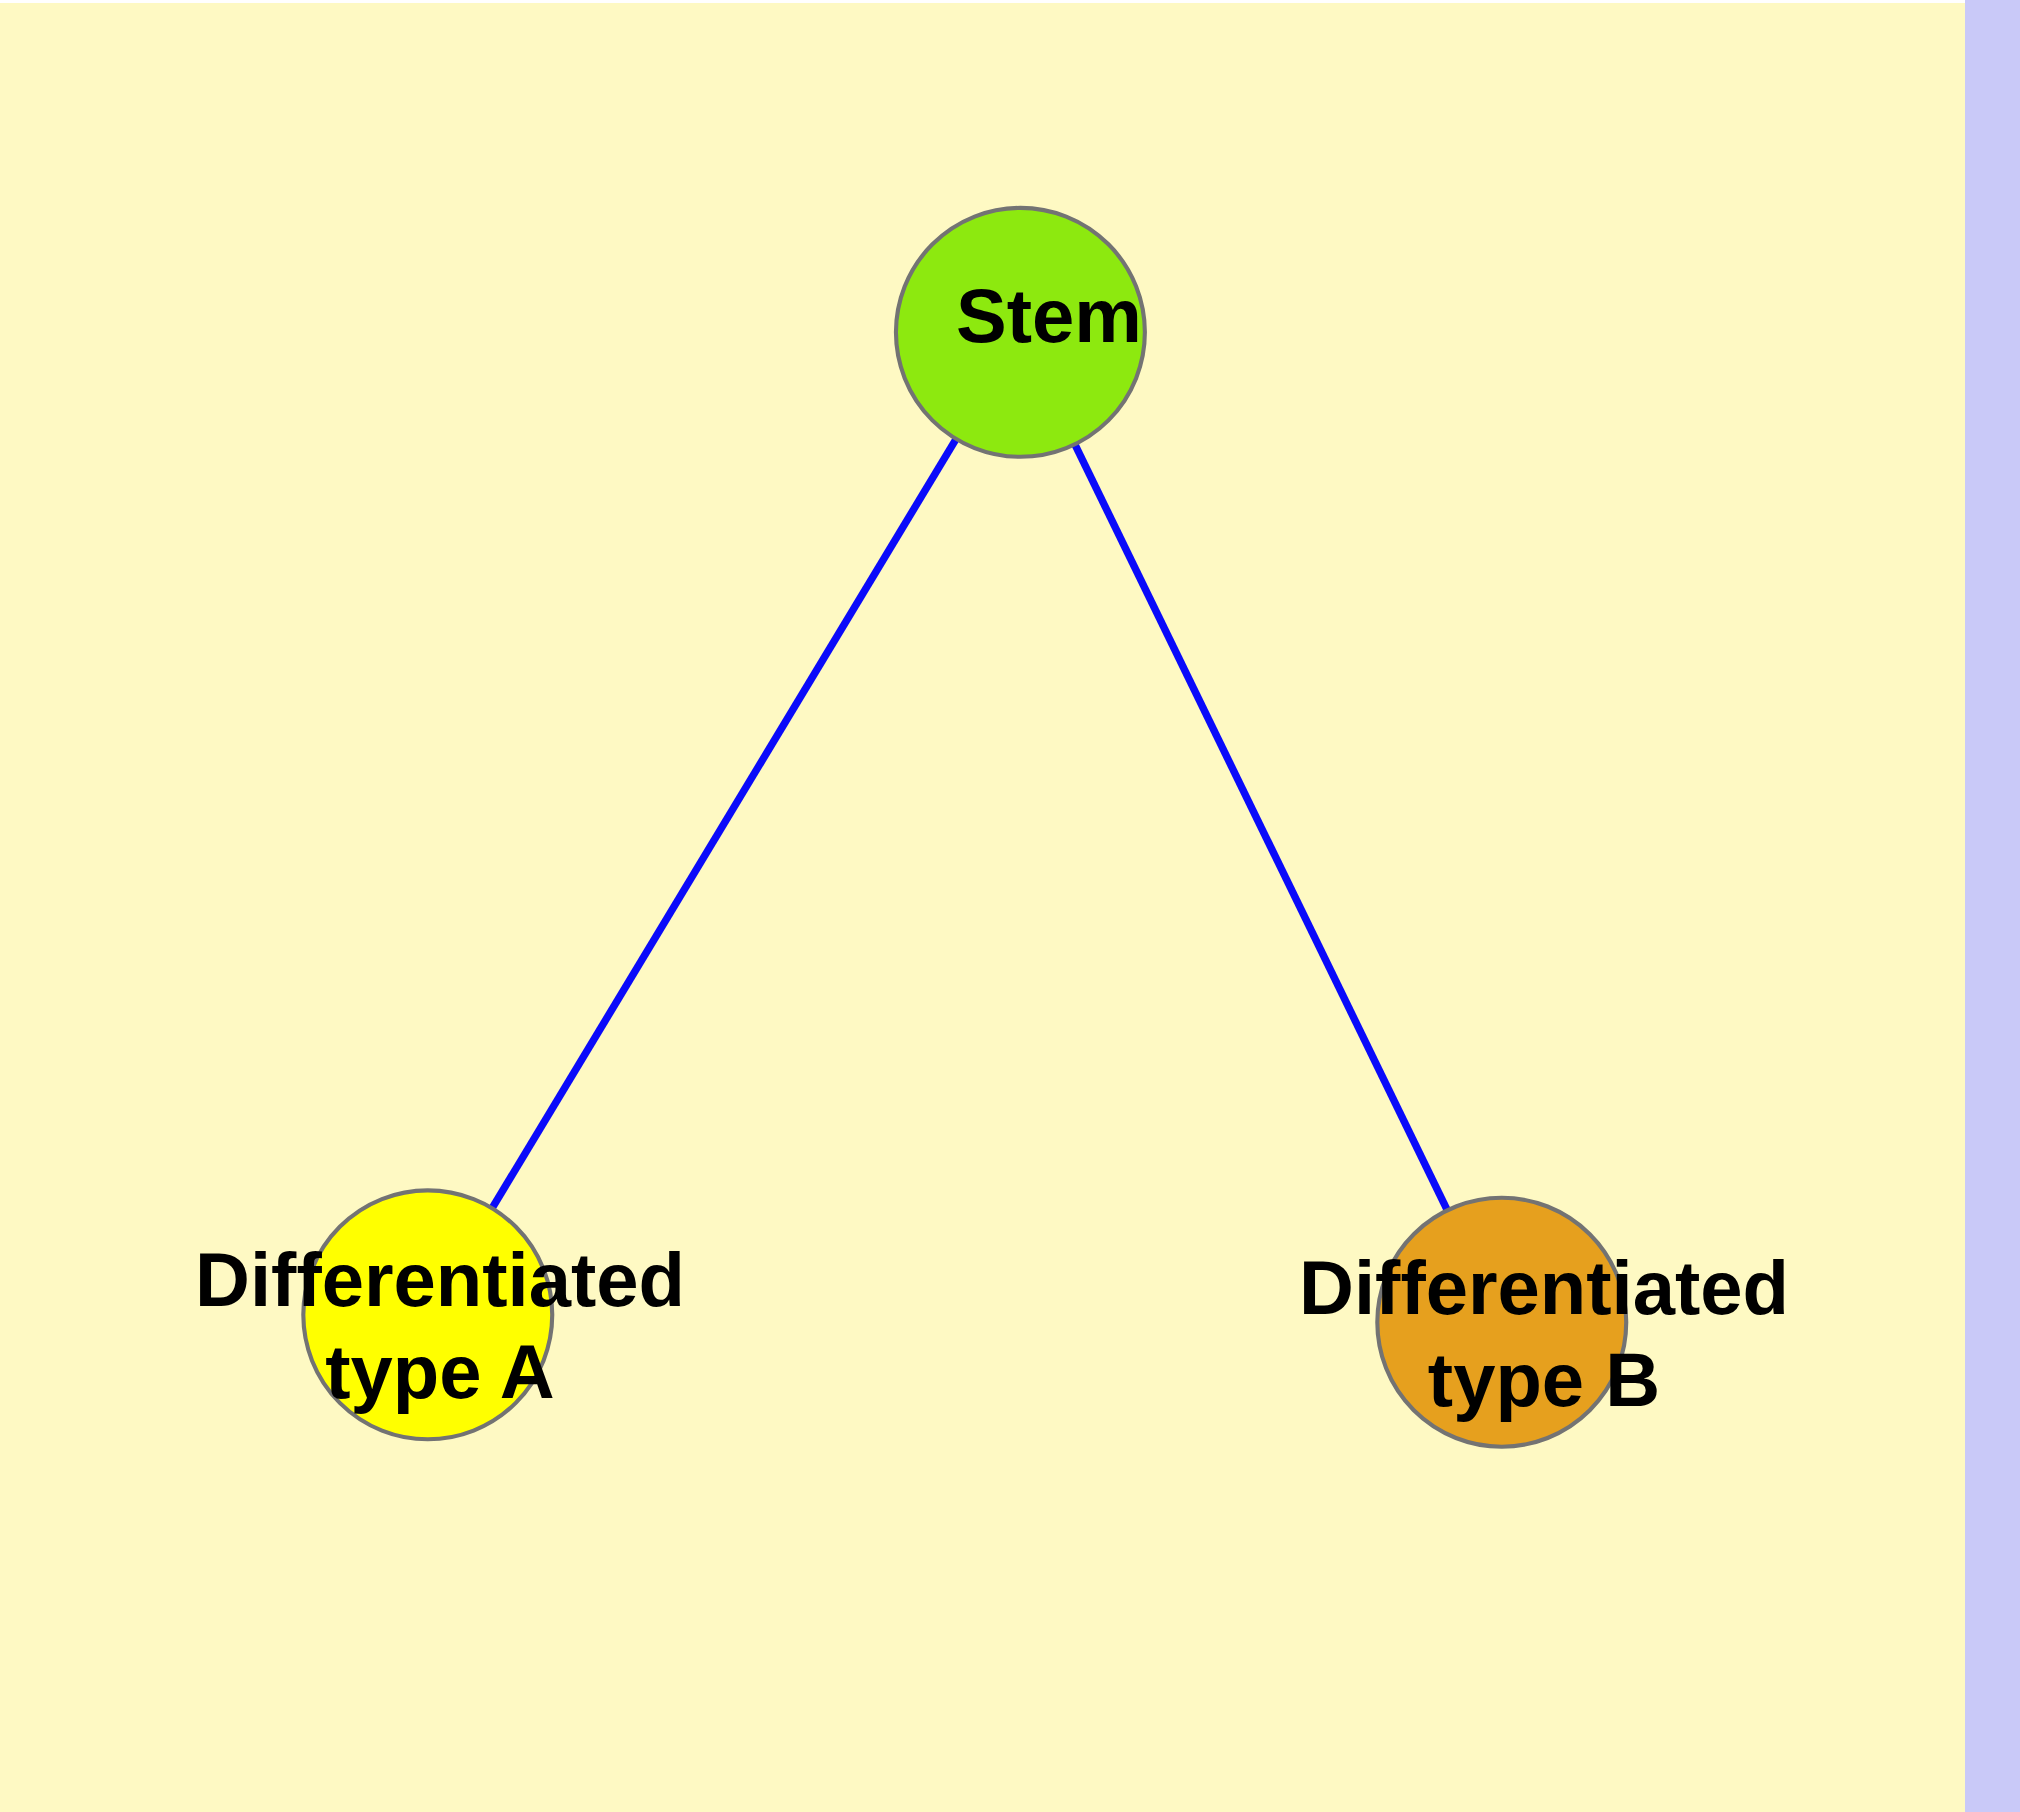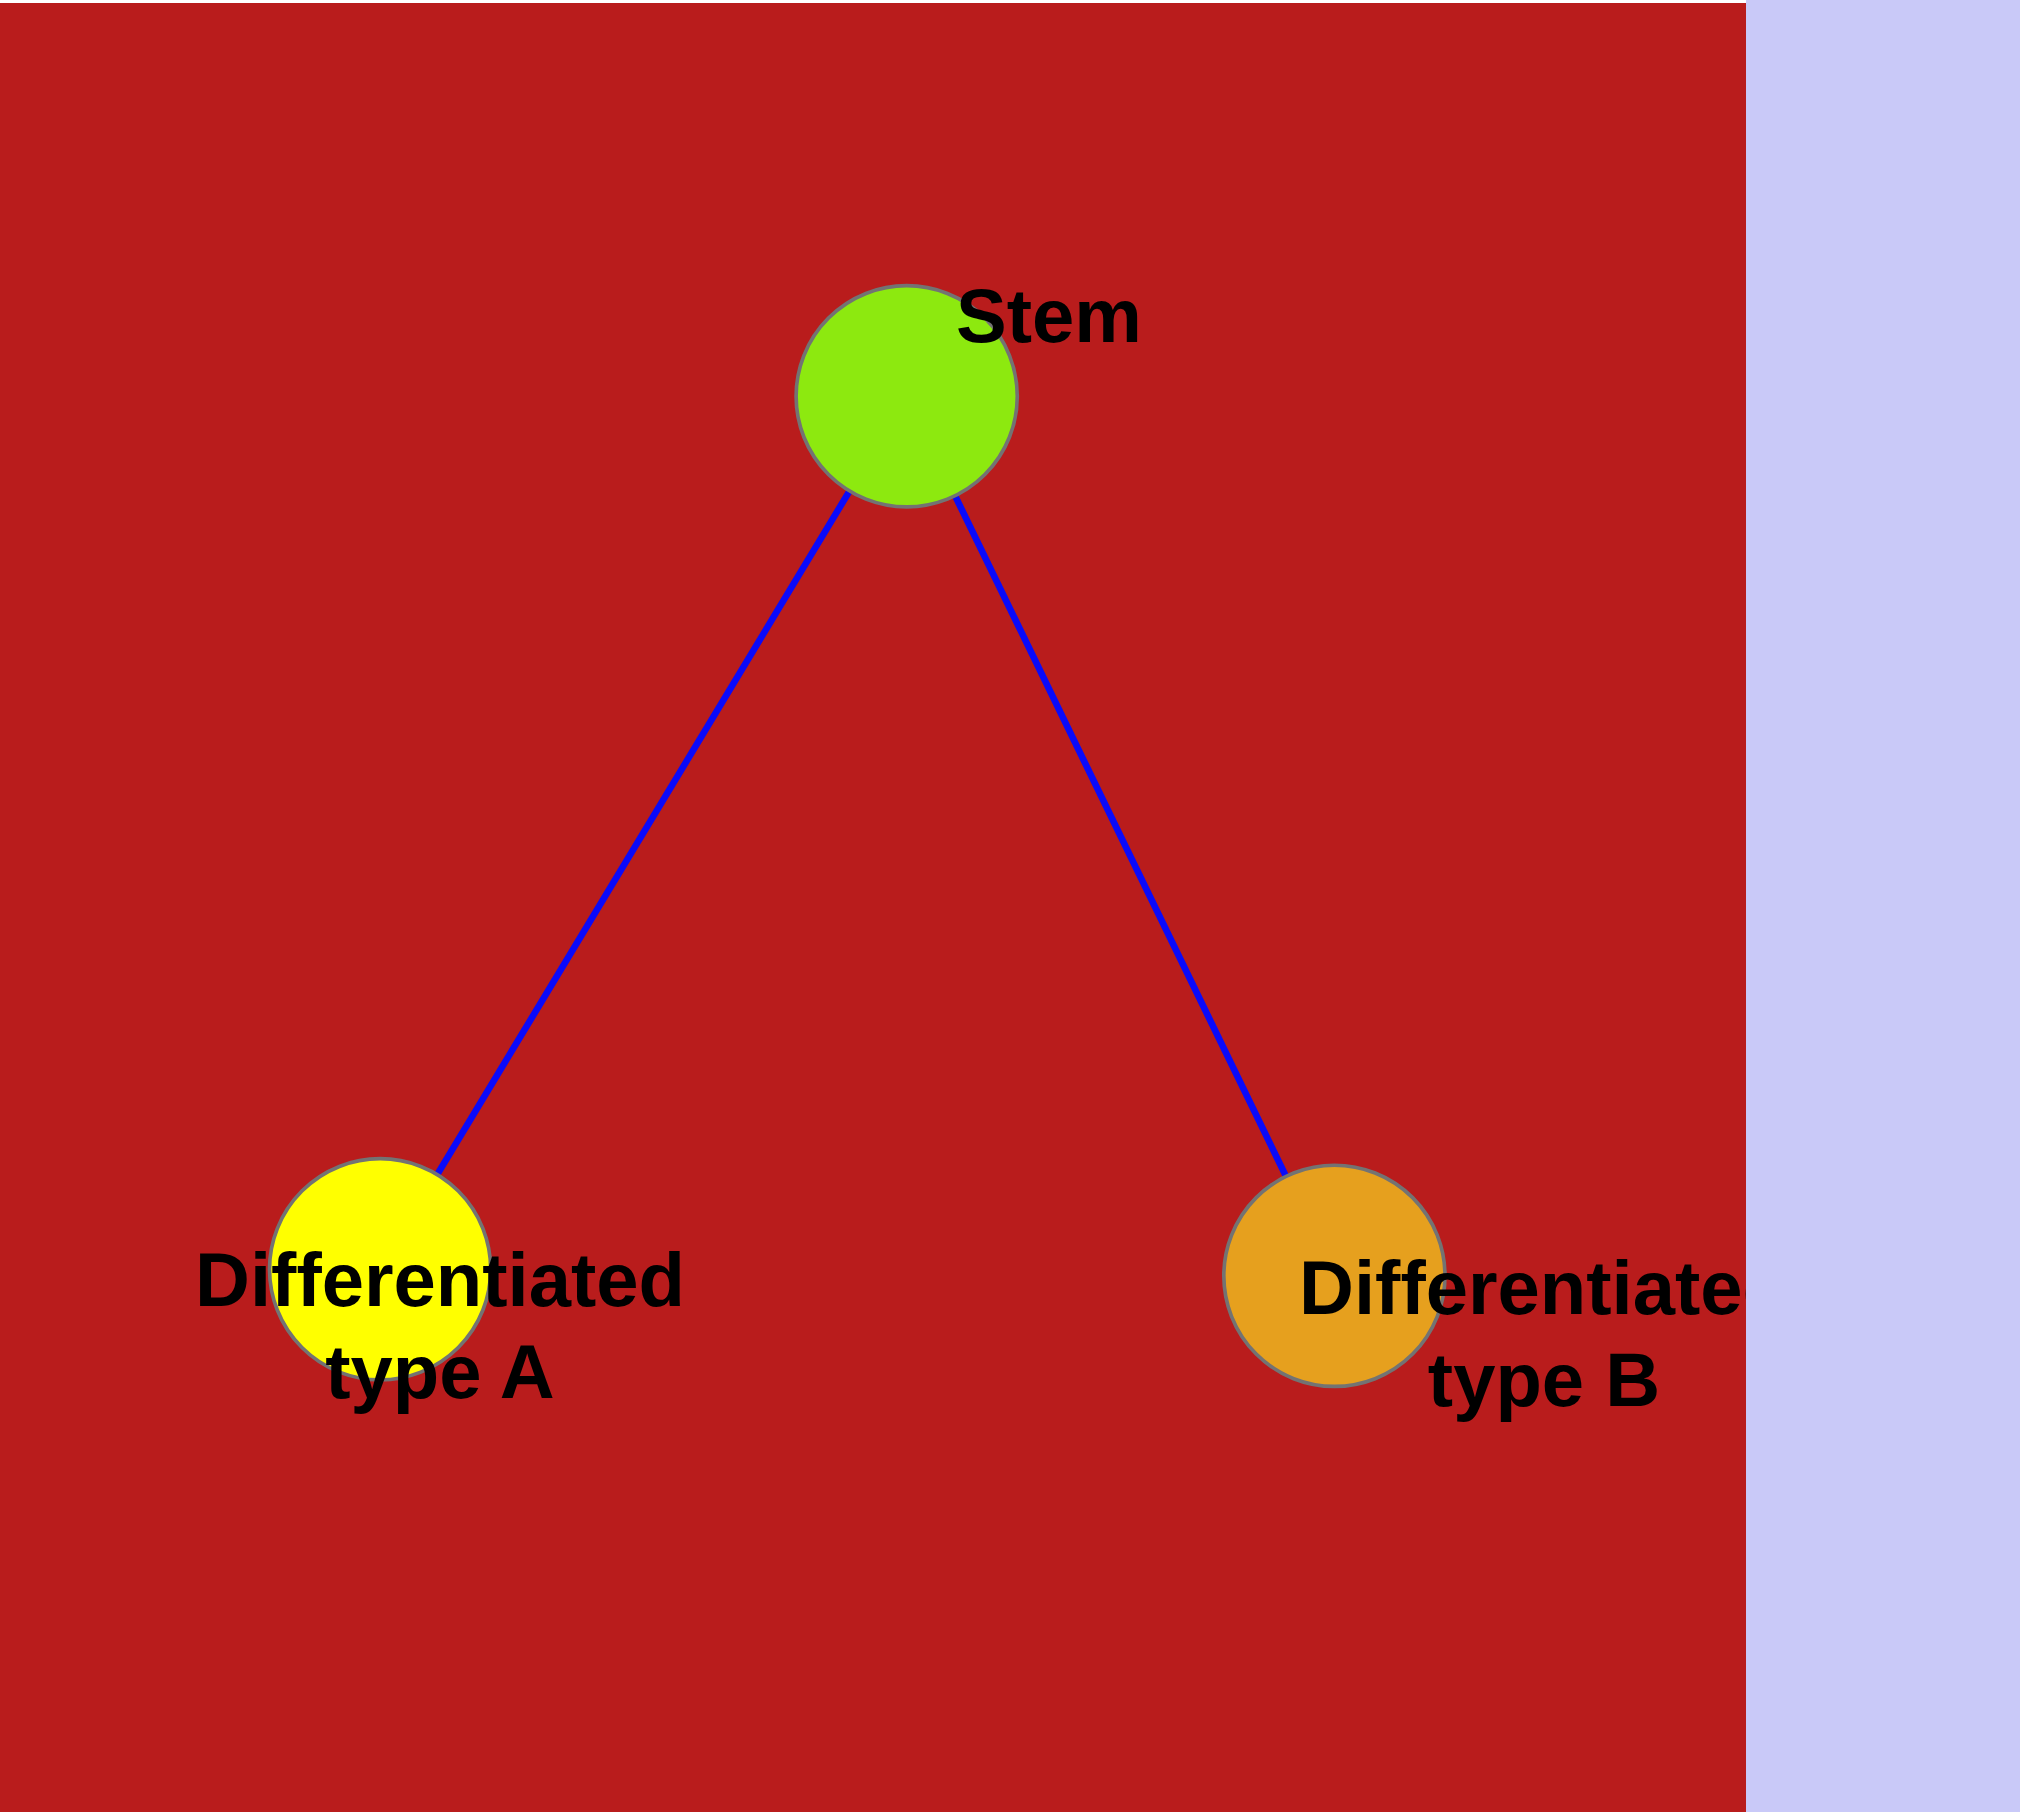--- a/index.html
+++ b/index.html
@@ -36,21 +36,21 @@
     font-weight: bold;
     font-size: 76px;
     line-height: 92px;
     color: #000000;
     pointer-events: none;
   }
 </style>
 </head>
 <body>
 
-<div class="stage" style="width: 1746px; height: 1812px; background: #b91c1c;">
+<div class="stage" style="width: 1965px; height: 1812px; background: #fef9c3;">
   <div class="top-edge"></div>
   <svg class="graph" id="graph-svg" xmlns="http://www.w3.org/2000/svg" viewBox="0 0 2384 2138">
       <line x1="1238" y1="373" x2="519" y2="1565" stroke="#0A0AFA" stroke-width="9"></line>
       <line x1="1238" y1="373" x2="1822" y2="1574" stroke="#0A0AFA" stroke-width="9"></line>
       <circle cx="1238" cy="373" r="151" fill="#8DE90F" stroke="#737373" stroke-width="5"></circle>
       <circle cx="519" cy="1565" r="151" fill="#FFFF00" stroke="#737373" stroke-width="5"></circle>
       <circle cx="1822" cy="1574" r="151" fill="#E6A01E" stroke="#737373" stroke-width="5"></circle>
     </svg>
   <div id="labels">
       <div class="node-label" style="left: 1049px; top: 316px; color: rgb(0, 0, 0);">Stem</div>

